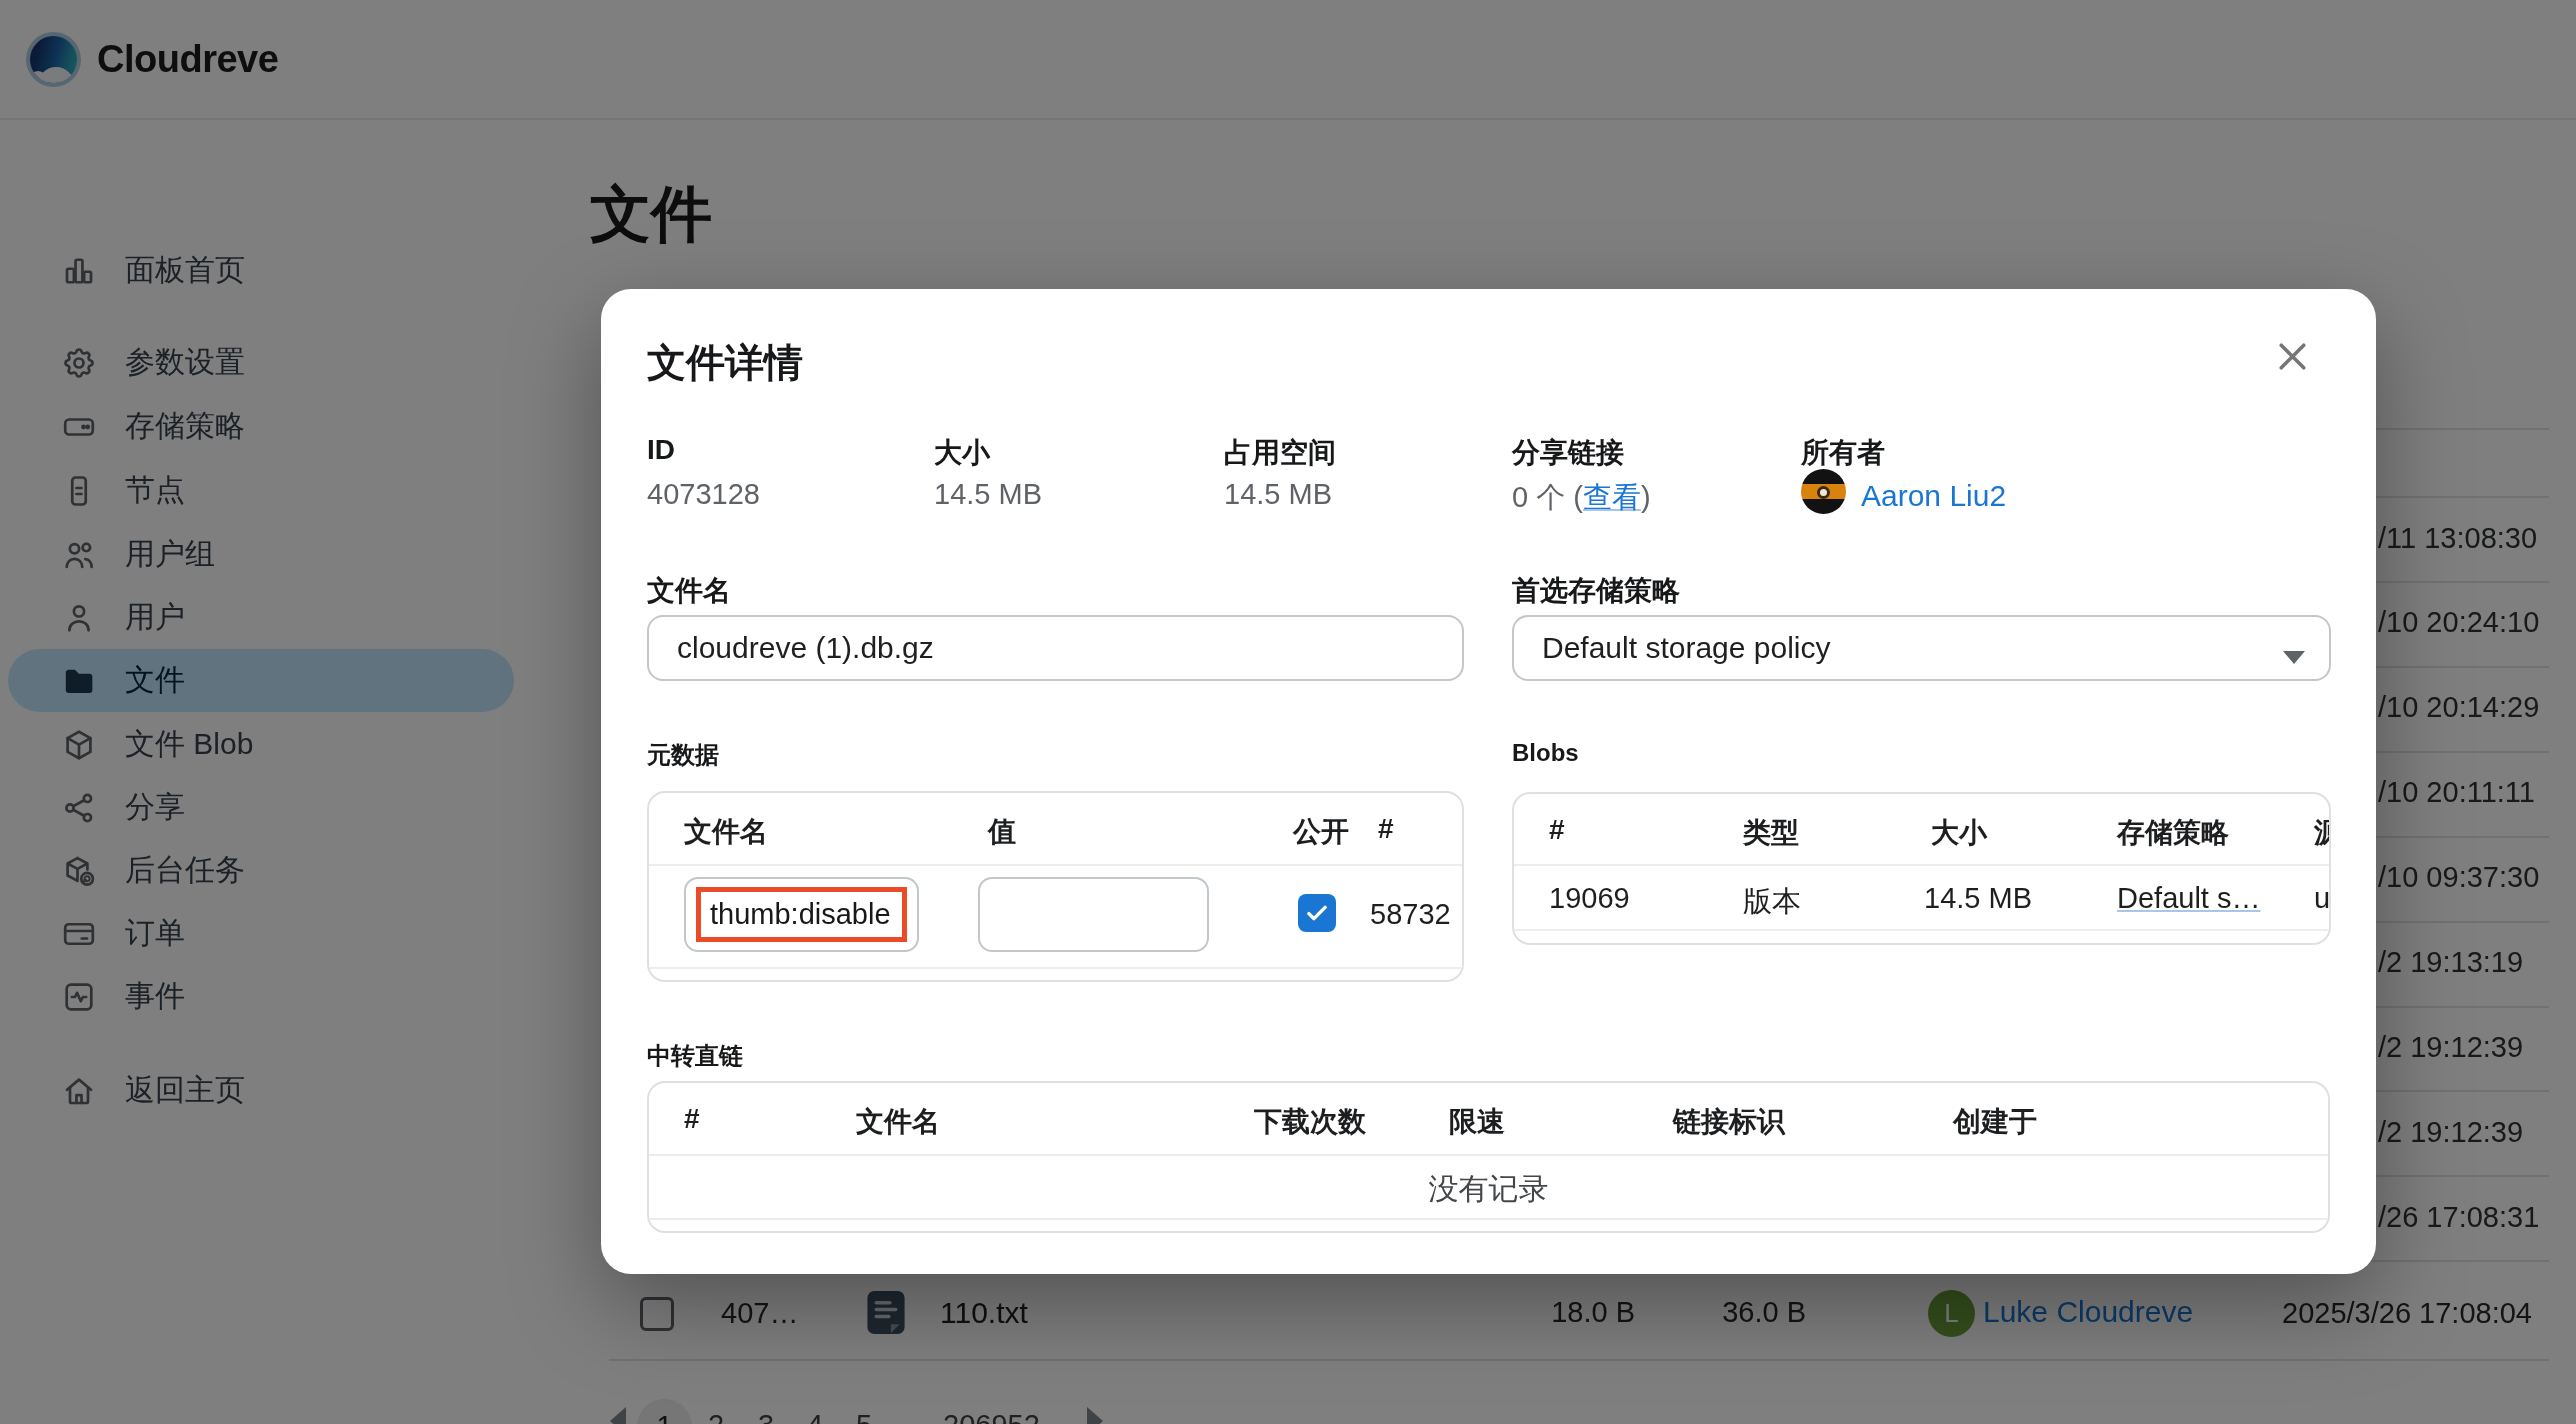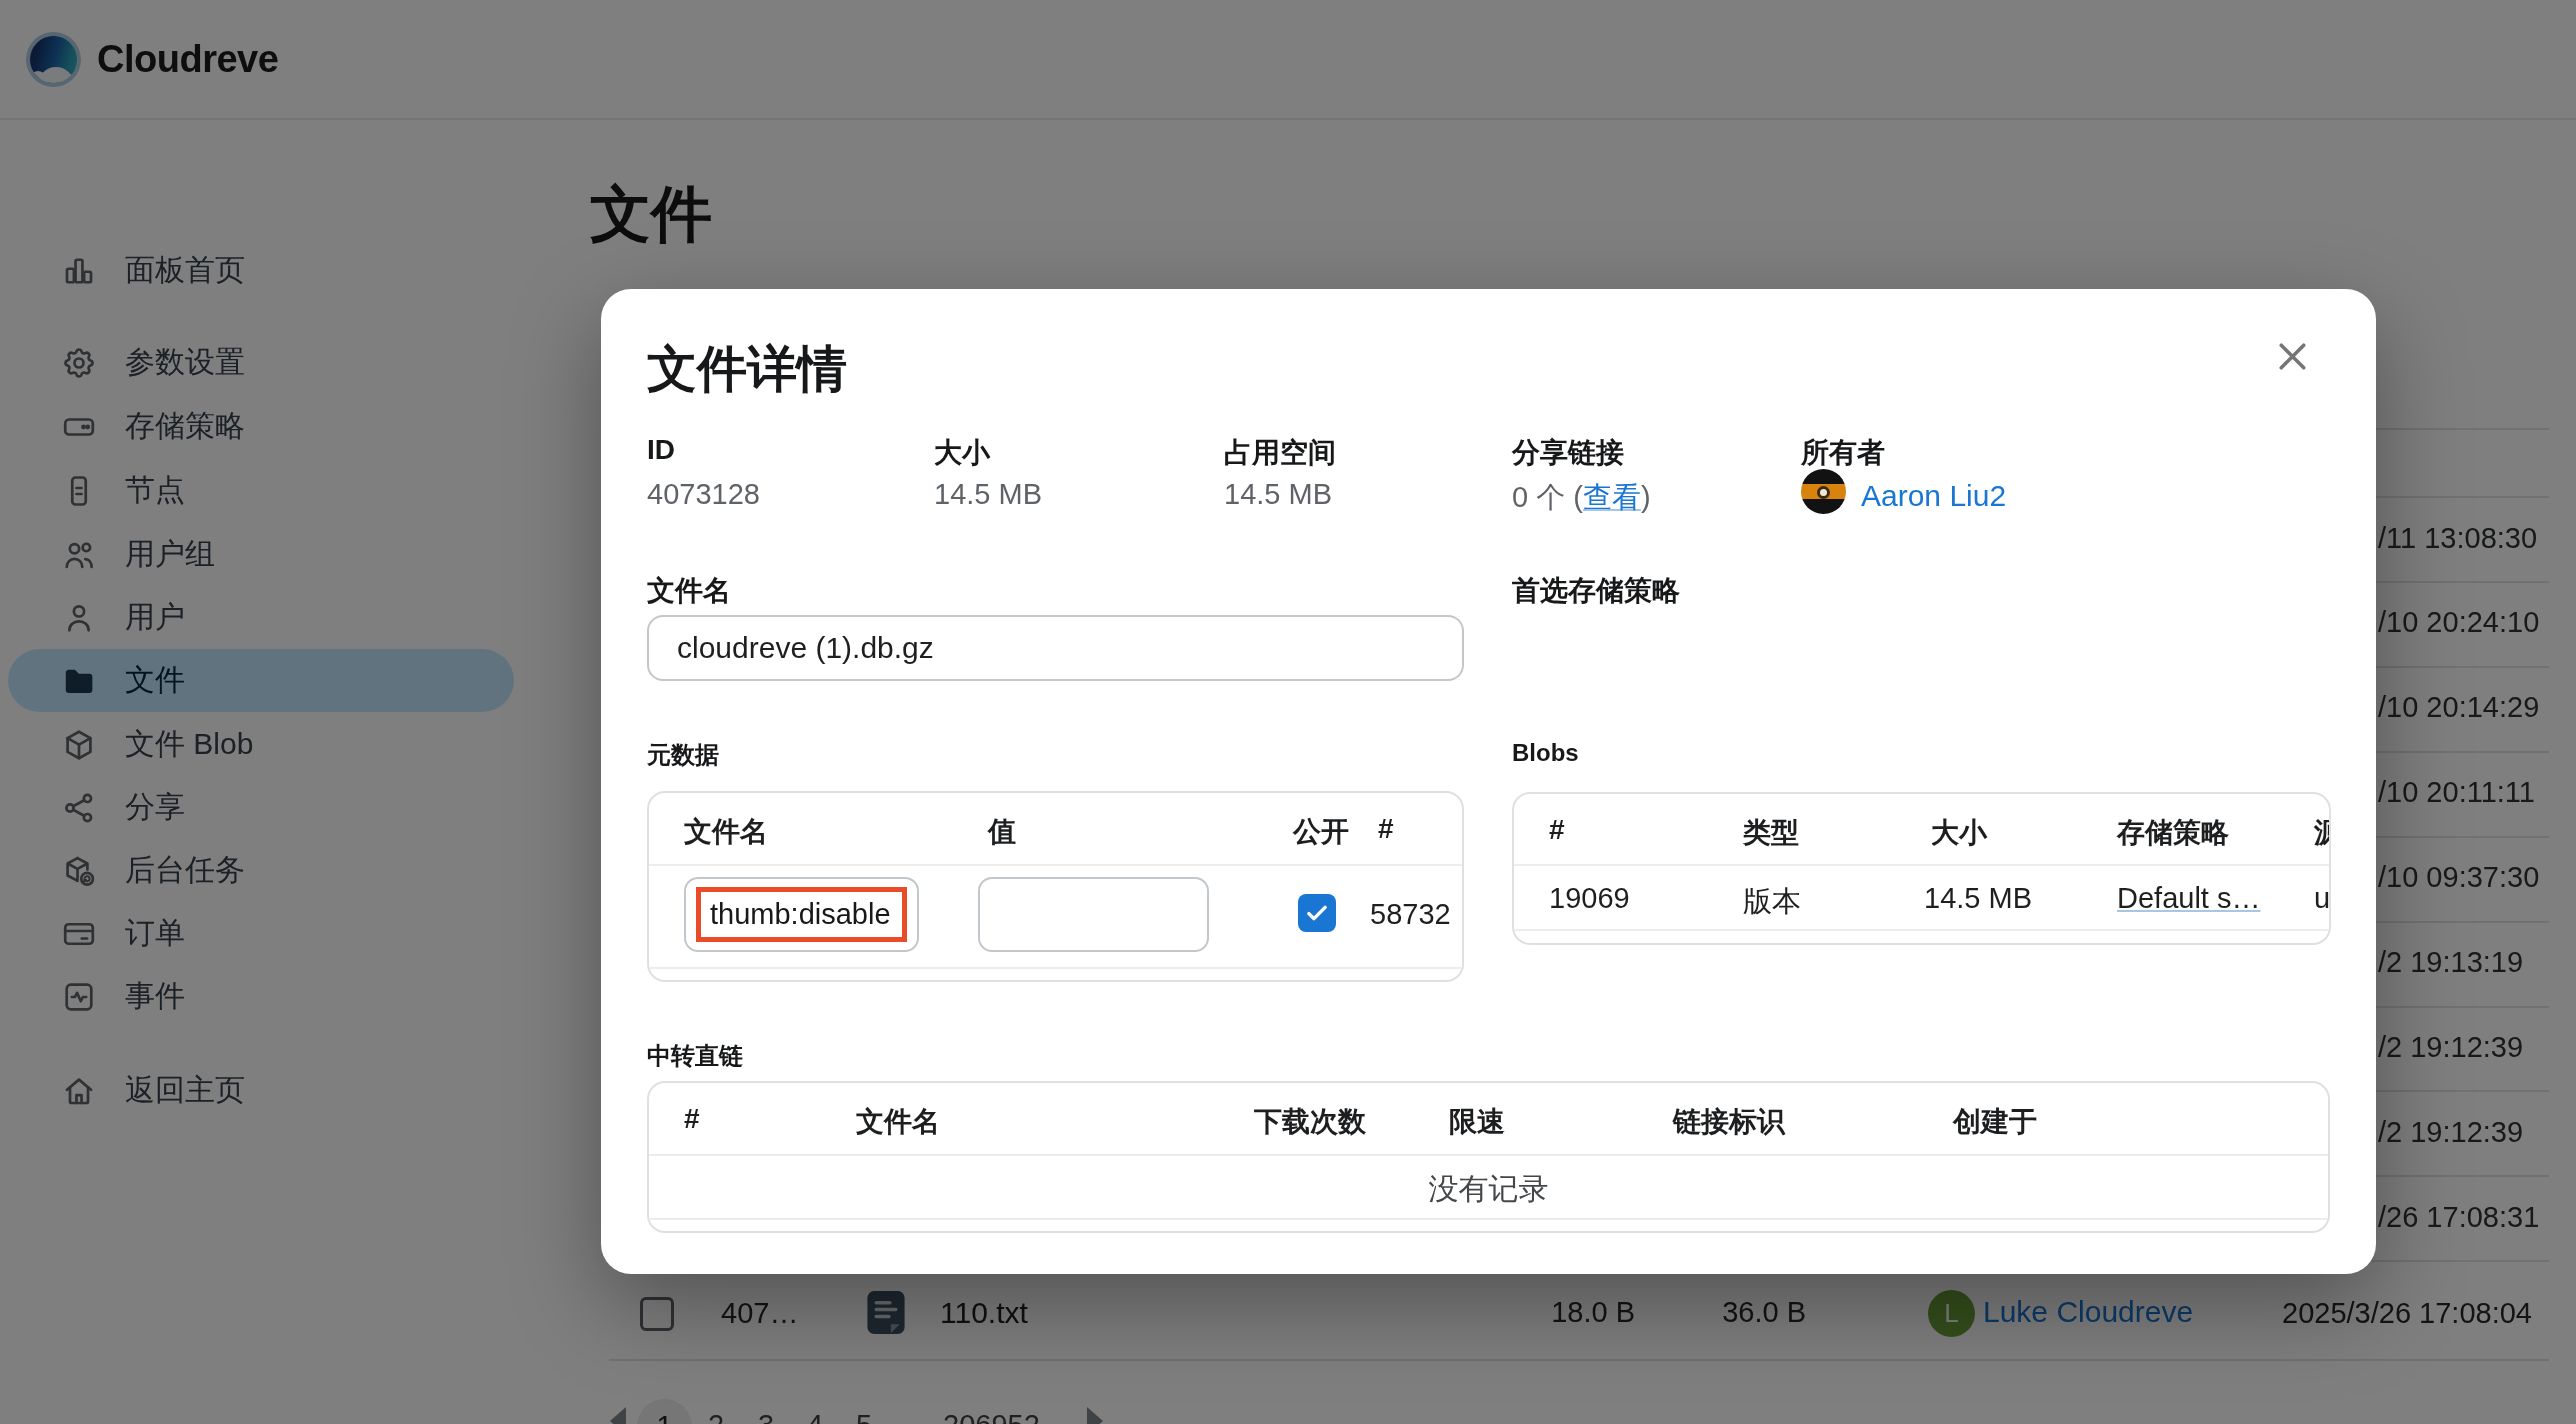--- a/index.html
+++ b/index.html
@@ -47,21 +47,21 @@
                display:flex; align-items:center; justify-content:center; font-size:29px; color:#202124; z-index:1; }
   .pg-arrow-l { position:absolute; left:610px; top:1407px; width:0; height:0; border-top:14px solid transparent;
                 border-bottom:14px solid transparent; border-right:16px solid #80868b; z-index:1; }
   .pg-arrow-r { position:absolute; left:1087px; top:1407px; width:0; height:0; border-top:14px solid transparent;
                 border-bottom:14px solid transparent; border-left:16px solid #80868b; z-index:1; }
 
   
   .overlay { position:absolute; inset:0; background:rgba(0,0,0,0.5); z-index:5; }
   .modal { position:absolute; left:601px; top:289px; width:1775px; height:985px; background:#fff; border-radius:30px;
            box-shadow:0 30px 89px rgba(0,0,0,.35); z-index:10; }
-  .m-title { position:absolute; left:46px; top:47px; font-size:50px; font-weight:600; color:#17181a;text-align:right; }
+  .m-title { position:absolute; left:46px; top:47px; font-size:39px; font-weight:600; color:#17181a;text-align:right; }
   .m-close { position:absolute; left:1667px; top:43px; width:49px; height:49px; display:flex; align-items:center;
              justify-content:center; cursor:pointer; }
 
   .info-label { position:absolute; top:145px; font-size:28px; font-weight:700; color:#17181a; }
   .info-value { position:absolute; top:189px; font-size:29px; color:#5f6368; white-space:nowrap; }
   .m-link { color:#1976d2; text-decoration:underline; text-decoration-color:#a8c7e8; cursor:pointer; }
   .owner-avatar { position:absolute; left:1200px; top:180px; width:45px; height:45px; border-radius:50%; overflow:hidden;
                   background:linear-gradient(180deg,#121212 0 33%,#d9830f 33% 67%,#121212 67% 100%); }
   .owner-avatar .dot { position:absolute; left:16px; top:17px; width:13px; height:13px; border-radius:50%;
                        background:#f2e6d4; border:3px solid #3a2a10; }
@@ -305,20 +305,24 @@
     <div class="owner-avatar">
         <span class="dot"></span>
       </div>
     <div class="owner-name">Aaron Liu2</div>
 
     <div class="field-label" style="left:46px">文件名</div>
     <div class="m-input" style="left:46px;width:817px">
       <span>cloudreve (1).db.gz</span>
     </div>
     <div class="field-label" style="left:911px">首选存储策略</div>
+    <div class="m-input m-select" style="left:911px;width:819px">
+      <span>Default storage policy</span>
+      <span class="caret"></span>
+    </div>
 
     <div class="section-label" style="left:46px">元数据</div>
     <div class="m-table" style="left:46px;top:502px;width:817px;height:191px">
       <div class="th" style="left:35px">文件名</div>
       <div class="th" style="left:339px">值</div>
       <div class="th" style="left:644px">公开</div>
       <div class="th" style="left:729px">#</div>
       <div class="tdiv" style="top:71px"></div>
       <div class="meta-input" style="left:35px;width:235px">
         <div class="meta-red">thumb:disable</div>

